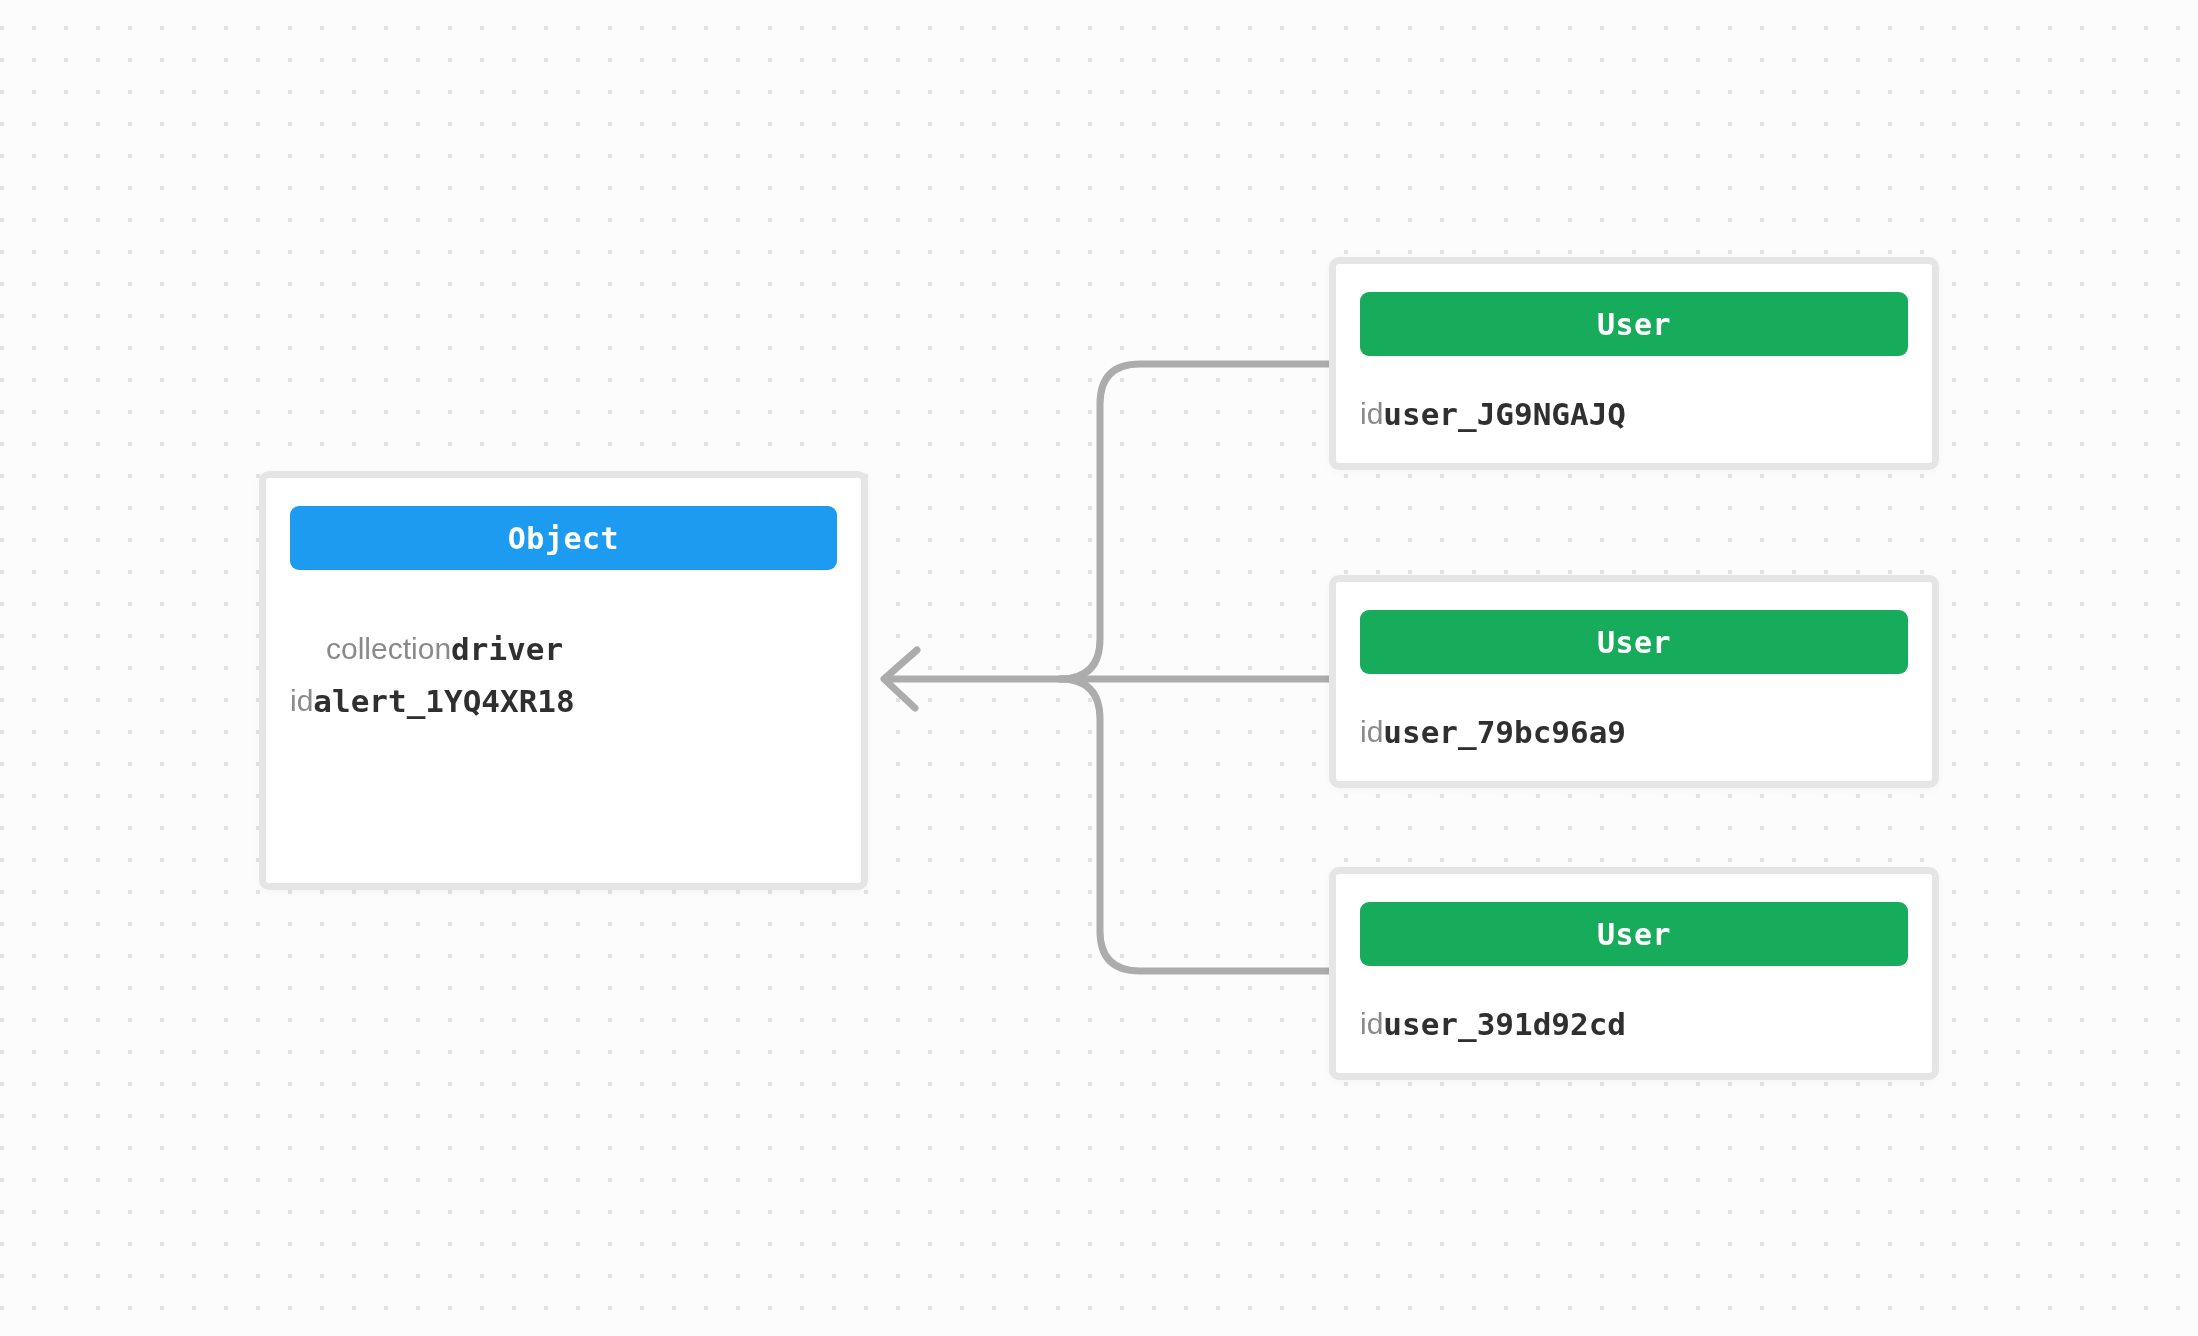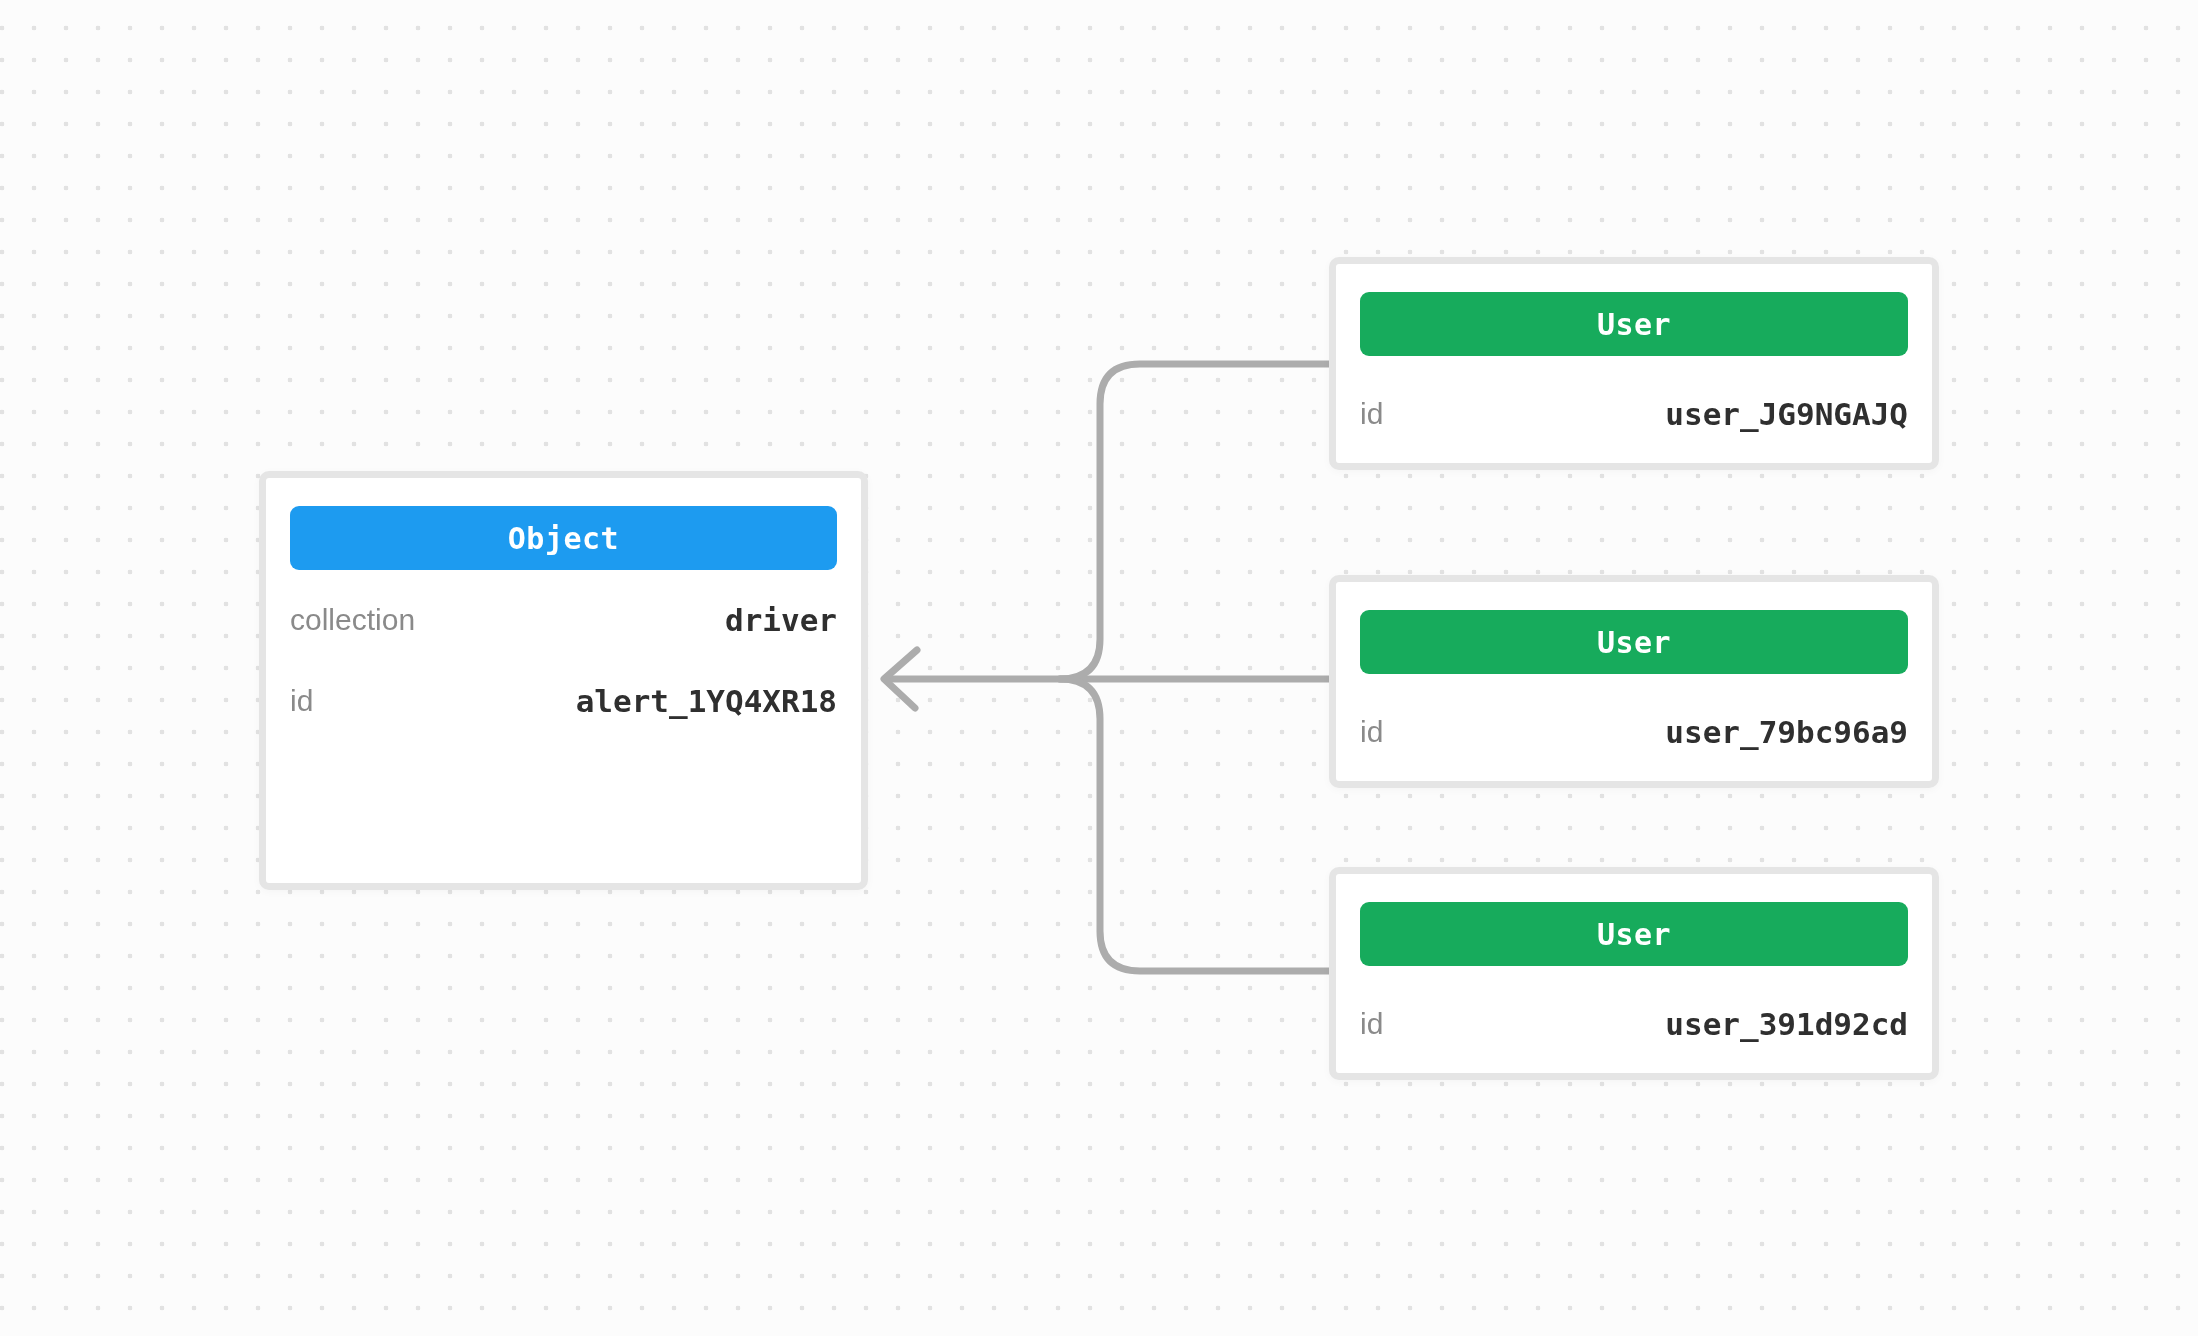--- a/index.html
+++ b/index.html
@@ -37,37 +37,37 @@
     font-family:"DejaVu Sans Mono",monospace;
     font-size:30px;font-weight:700;
     letter-spacing:0.5px;
   }
   .header-blue{background:var(--object-header,#1D9BF0);}
   .header-green{background:var(--user-header,#17AB5C);}
   .field-row{
     position:absolute;
     left:24px;right:24px;
     height:42px;
-    display:flex;align-items:center;justify-content:space-between;
+    display:flex;align-items:center;
   }
   .field-label{
     color:var(--label,#8A8A8A);
     font-size:30px;
     font-weight:400;
   }
   .field-value{
     color:var(--value,#2F2F2F);
     font-family:"DejaVu Sans Mono",monospace;
     font-size:31px;
     font-weight:700;
     white-space:pre;
   }
   
   #object-card{left:259px;top:471px;width:609px;height:419px;}
-  #object-card .row-0{top:121px;}
+  #object-card .row-0{top:150px;margin-left:36px;}
   #object-card .row-1{top:202px;}
   #object-card .row-2{top:250px;}
   #object-card .row-3{top:297px;}
   
   .user-card{left:1329px;width:610px;height:213px;}
   #user-card-0{top:257px;}
   #user-card-1{top:575px;}
   #user-card-2{top:867px;}
   .user-card .row-0{top:129px;}
 </style>

